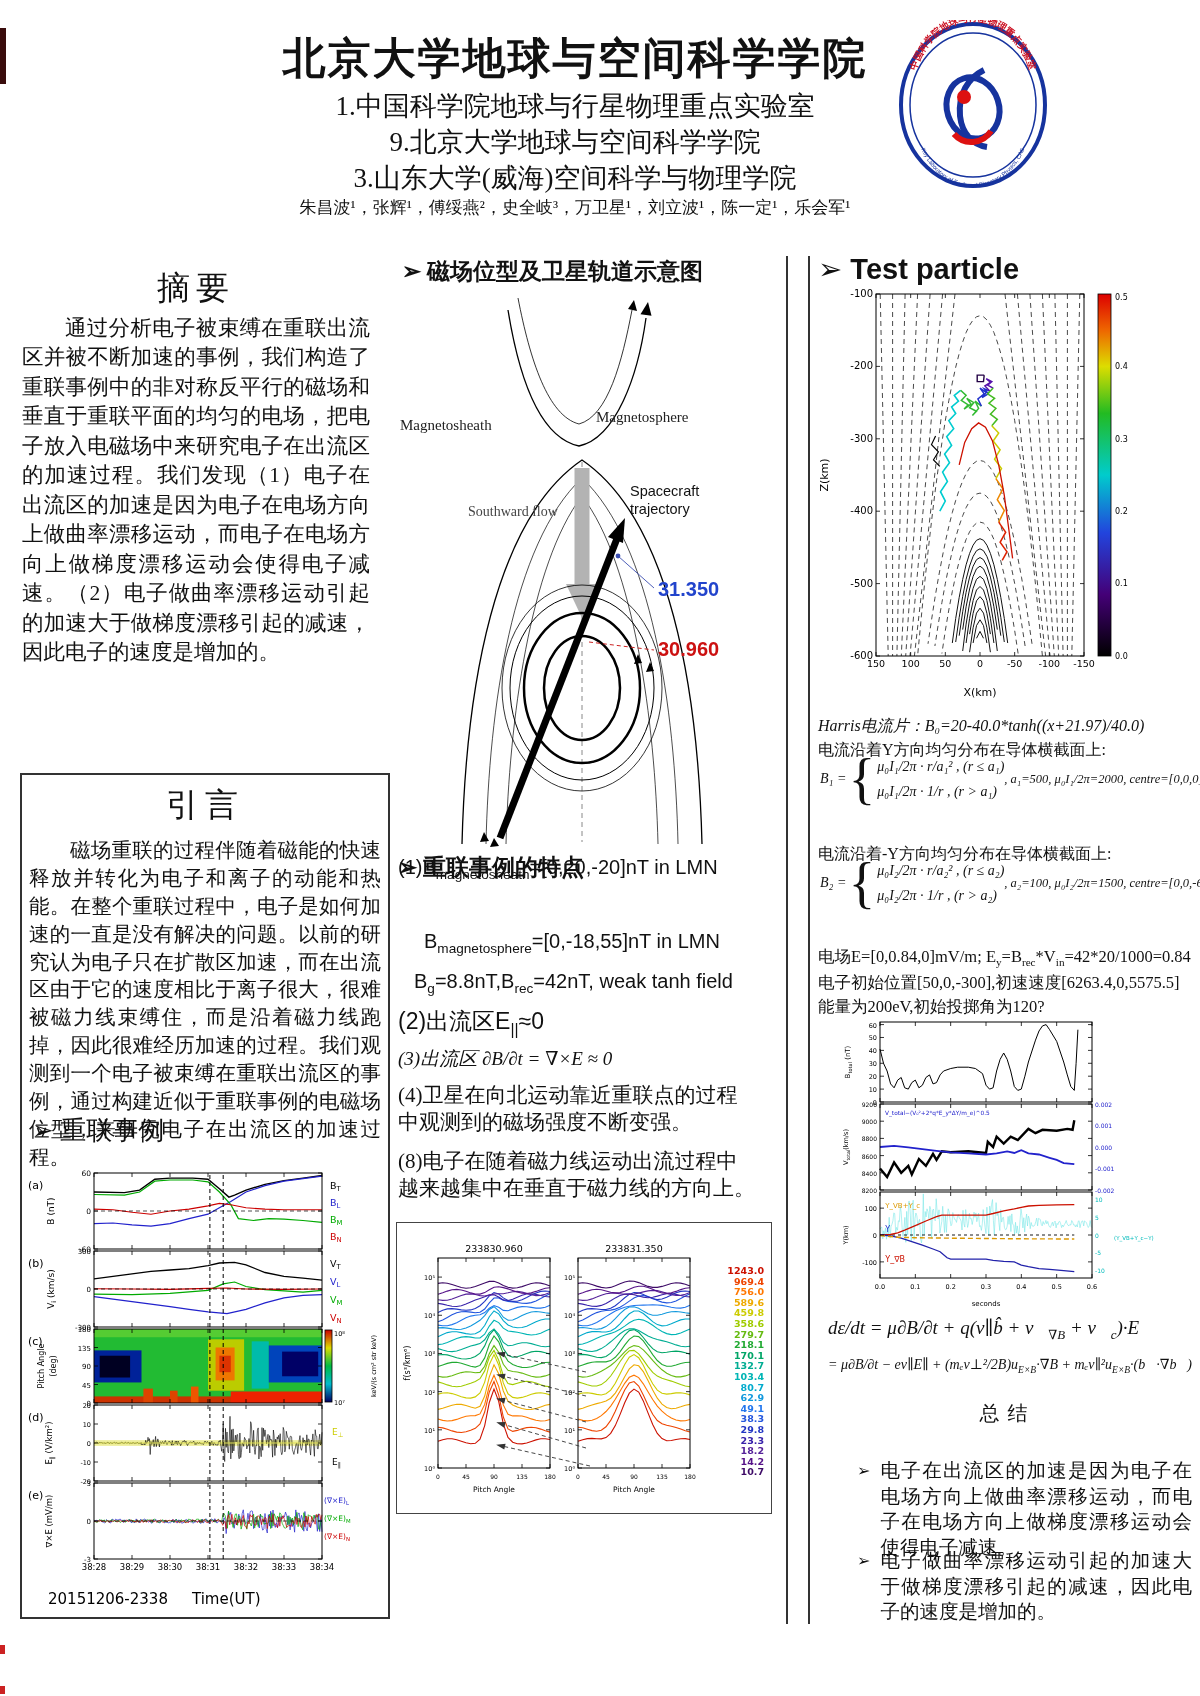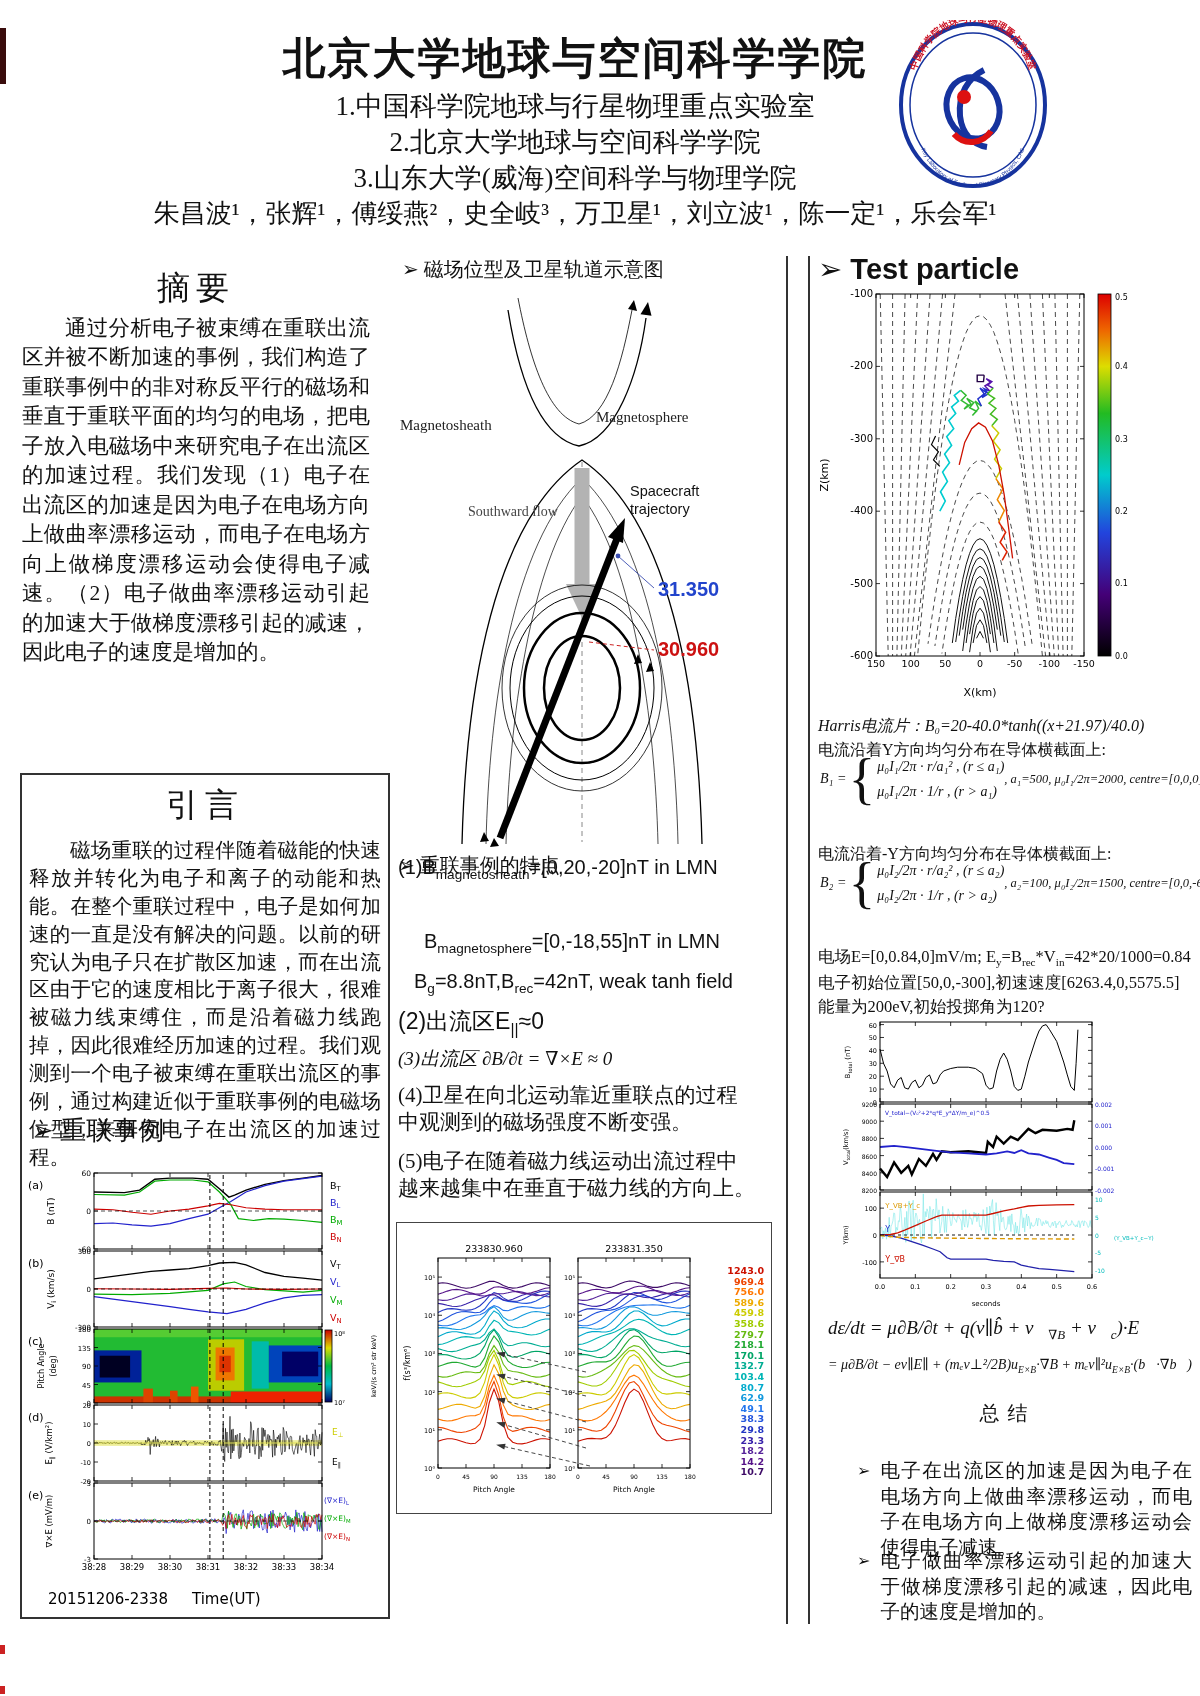--- a/index.html
+++ b/index.html
@@ -4,46 +4,46 @@
 <style>
   html,body{margin:0;padding:0}
   body{width:1200px;height:1696px;position:relative;background:#fff;overflow:hidden;
        font-family:"Liberation Sans","DejaVu Sans",sans-serif;color:#111}
   .abs{position:absolute}
   .serif{font-family:"Liberation Serif","DejaVu Serif",serif}
   .ctr{text-align:center}
   .jus{text-align:justify;text-indent:2em}
   .title{font-size:43px;font-weight:bold;letter-spacing:2px}
   .affil{font-size:27px}
-  .authors{font-size:26px}
+  .authors{font-size:17px}
   .h1{font-size:33px;letter-spacing:6px}
   .para{font-size:21.5px;line-height:1.37}
   .ibox{border:2px solid #333;box-sizing:border-box}
   .fbox{border:1.5px solid #444;box-sizing:border-box}
   .vline{width:2px;background:#333}
   .mitem{font-size:20px}
-  .bullet-h{font-size:20px;font-weight:normal}
+  .bullet-h{font-size:23px;font-weight:bold}
   .eqblock{display:flex;align-items:center;font-family:"Liberation Serif","DejaVu Serif",serif;font-style:italic;font-size:14px;white-space:nowrap}
   .bigbrace{font-size:56px;font-weight:200;line-height:0.9;font-style:normal;margin:0 2px}
   .cases{display:flex;flex-direction:column;gap:9px}
   .eqline{font-family:"Liberation Serif","DejaVu Serif",serif;font-style:italic;white-space:nowrap}
   .sumitem{display:flex;gap:10px;font-size:19.5px;line-height:1.32}
   .sumitem .bl{flex:0 0 auto;font-size:16px;padding-top:2px}
   sub{font-size:68%}
 </style>
 </head>
 <body>
 
 <div class="abs" style="left:0;top:28px;width:6px;height:56px;background:#3a0c0c"></div>
 <div class="abs" style="left:0;top:1645px;width:5px;height:9px;background:#cc2222"></div>
 <div class="abs" style="left:0;top:1686px;width:5px;height:8px;background:#cc2222"></div>
 
 <div class="abs title ctr" style="left:120px;top:30px;width:910px">北京大学地球与空间科学学院</div>
 <div class="abs affil serif ctr" style="left:120px;top:88px;width:910px">1.中国科学院地球与行星物理重点实验室</div>
-<div class="abs affil serif ctr" style="left:120px;top:124px;width:910px">2.北京大学地球与空间科学学院</div>
+<div class="abs affil serif ctr" style="left:120px;top:124px;width:910px">9.北京大学地球与空间科学学院</div>
 <div class="abs affil serif ctr" style="left:120px;top:160px;width:910px">3.山东大学(威海)空间科学与物理学院</div>
 <div class="abs authors serif ctr" style="left:60px;top:196px;width:1030px">朱昌波¹，张辉¹，傅绥燕²，史全岐³，万卫星¹，刘立波¹，陈一定¹，乐会军¹</div>
 
 <svg class="abs" style="left:898px;top:20px" width="150" height="170" viewBox="0 0 150 170">
   <ellipse cx="75" cy="85" rx="72" ry="81" fill="#ffffff" stroke="#16339e" stroke-width="4"></ellipse>
   <ellipse cx="75" cy="85" rx="63" ry="72" fill="none" stroke="#16339e" stroke-width="1.5"></ellipse>
   <defs>
     <path id="arcTop" d="M 18,97 A 60,73 0 1 1 132,97"></path>
     <path id="arcBot" d="M 20,75 A 58,70 0 1 0 130,75"></path>
   </defs>
@@ -335,21 +335,21 @@
 </svg>
 
 <div class="abs serif bullet-h" style="left:398px;top:852px">➢ 重联事例的特点</div>
 
 <div class="abs mitem" style="left:398px;top:856px"><span>(1)B</span><sub>magnetosheath</sub><span>=[0,20,-20]nT in LMN</span></div>
 <div class="abs mitem" style="left:424px;top:930px"><span>B</span><sub>magnetosphere</sub><span>=[0,-18,55]nT in LMN</span></div>
 <div class="abs mitem" style="left:414px;top:970px"><span>B</span><sub>g</sub><span>=8.8nT,B</span><sub>rec</sub><span>=42nT, weak tanh field</span></div>
 <div class="abs" style="left:398px;top:1006px;font-size:23px"><span>(2)出流区E</span><sub>||</sub><span>≈0</span></div>
 <div class="abs serif" style="left:398px;top:1046px;font-size:19px;font-style:italic">(3)出流区 ∂B/∂t = ∇×E ≈ 0</div>
 <div class="abs serif" style="left:398px;top:1082px;width:360px;font-size:21px;line-height:1.3">(4)卫星在向北运动靠近重联点的过程中观测到的磁场强度不断变强。</div>
-<div class="abs serif" style="left:398px;top:1148px;width:360px;font-size:21px;line-height:1.3">(5)电子在随着磁力线运动出流过程中越来越集中在垂直于磁力线的方向上。</div>
+<div class="abs serif" style="left:398px;top:1148px;width:360px;font-size:21px;line-height:1.3">(8)电子在随着磁力线运动出流过程中越来越集中在垂直于磁力线的方向上。</div>
 
 <div class="abs fbox" style="left:396px;top:1222px;width:376px;height:292px">
   <svg id="fig2" class="abs" style="left:1px;top:1px" width="372" height="288">
       <path d="M40.0,217.3L44.7,215.7L49.3,214.7L54.0,214.7L58.7,215.7L63.3,217.2L68.0,218.8L72.7,219.8L77.3,219.3L82.0,215.2L86.7,201.6L91.3,178.5L96.0,165.1L100.7,177.4L105.3,199.9L110.0,213.4L114.7,218.2L119.3,219.7L124.0,219.9L128.7,219.0L133.3,217.4L138.0,215.9L142.7,214.8L147.3,214.7L152.0,215.5" stroke="#cc1100" fill="none" stroke-width="1.1"></path>
       <path d="M40.0,203.2L44.7,203.9L49.3,205.3L54.0,206.9L58.7,208.1L63.3,208.5L68.0,207.8L72.7,206.3L77.3,204.3L82.0,199.9L86.7,188.0L91.3,168.0L96.0,157.5L100.7,171.0L105.3,193.0L110.0,204.9L114.7,207.4L119.3,206.4L124.0,204.8L128.7,203.6L133.3,203.2L138.0,203.8L142.7,205.1L147.3,206.8L152.0,208.1" stroke="#ee4400" fill="none" stroke-width="1.1"></path>
       <path d="M40.0,195.0L44.7,196.4L49.3,197.0L54.0,196.6L58.7,195.4L63.3,193.7L68.0,192.3L72.7,191.7L77.3,191.6L82.0,189.9L86.7,180.4L91.3,162.0L96.0,151.2L100.7,162.3L105.3,180.9L110.0,190.3L114.7,191.9L119.3,191.7L124.0,192.0L128.7,193.2L133.3,194.9L138.0,196.3L142.7,197.0L147.3,196.7L152.0,195.5" stroke="#ff7700" fill="none" stroke-width="1.1"></path>
       <path d="M40.0,185.4L44.7,184.3L49.3,182.7L54.0,181.2L58.7,180.3L63.3,180.4L68.0,181.5L72.7,183.0L77.3,184.2L82.0,182.3L86.7,172.1L91.3,152.9L96.0,140.8L100.7,149.8L105.3,167.0L110.0,177.2L114.7,181.0L119.3,182.9L124.0,184.5L128.7,185.5L133.3,185.4L138.0,184.5L142.7,182.9L147.3,181.3L152.0,180.4" stroke="#eeaa00" fill="none" stroke-width="1.1"></path>
       <path d="M40.0,170.1L44.7,169.0L49.3,168.8L54.0,169.6L58.7,171.1L63.3,172.7L68.0,173.9L72.7,174.1L77.3,172.9L82.0,168.9L86.7,158.1L91.3,140.4L96.0,130.6L100.7,140.9L105.3,158.9L110.0,169.8L114.7,173.4L119.3,174.1L124.0,173.4L128.7,171.9L133.3,170.3L138.0,169.1L142.7,168.8L147.3,169.5L152.0,170.9" stroke="#cccc00" fill="none" stroke-width="1.1"></path>
       <path d="M40.0,157.9L44.7,159.2L49.3,160.9L54.0,162.2L58.7,162.7L63.3,162.2L68.0,160.8L72.7,159.2L77.3,157.5L82.0,154.7L86.7,146.9L91.3,133.3L96.0,126.4L100.7,136.3L105.3,151.8L110.0,159.6L114.7,160.6L119.3,159.2L124.0,157.9L128.7,157.3L133.3,157.8L138.0,159.0L142.7,160.7L147.3,162.1L152.0,162.7" stroke="#a0cc00" fill="none" stroke-width="1.1"></path>
       <path d="M40.0,152.3L44.7,153.1L49.3,152.9L54.0,151.7L58.7,150.1L63.3,148.6L68.0,147.8L72.7,148.0L77.3,148.8L82.0,148.4L86.7,142.3L91.3,129.6L96.0,121.6L100.7,128.3L105.3,140.3L110.0,146.3L114.7,147.5L119.3,148.0L124.0,149.1L128.7,150.7L133.3,152.2L138.0,153.1L142.7,152.9L147.3,151.9L152.0,150.3" stroke="#66bb11" fill="none" stroke-width="1.1"></path>

